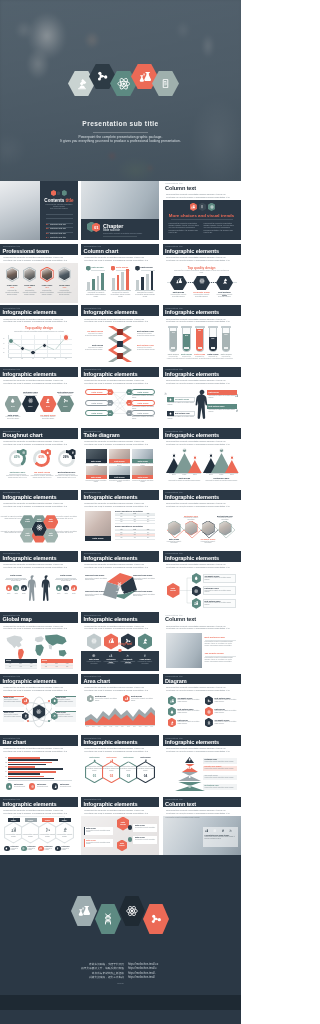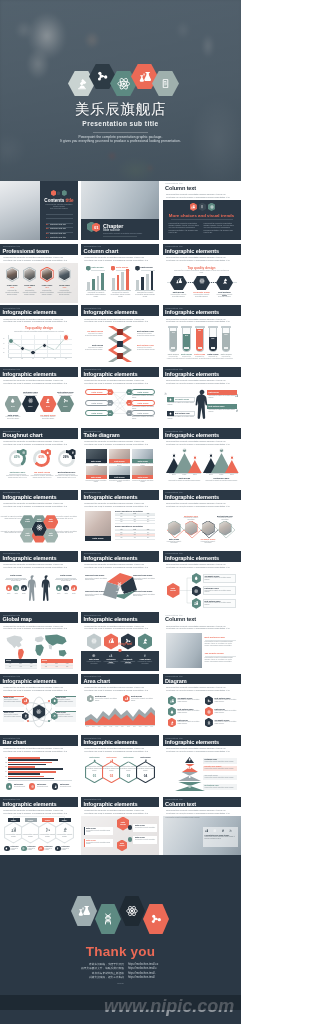--- a/index.html
+++ b/index.html
@@ -108,21 +108,20 @@
             <path d="M9.0 5.0h2.2v4.2H9.0z"></path>
           </svg>
         </div>
 <div style="position:absolute;left:92px;top:14px;">
           <svg width="11.0" height="11.0" viewBox="0 0 24 24" fill="#fff" style="display:block;">
             <path d="M7.4 2.6h9.2c.8 0 1.4.6 1.4 1.4v16c0 .8-.6 1.4-1.4 1.4H7.4c-.8 0-1.4-.6-1.4-1.4V4c0-.8.6-1.4 1.4-1.4zm.6 2v14.8h8V4.6z"></path>
             <path d="M9.4 6.6h3.2v3.2H9.4zM13.6 6.6h1.2v1H13.6zM13.6 8.8h1.2v1H13.6zM9.4 11.6h5.4v1H9.4zM9.4 13.6h5.4v1H9.4zM9.4 15.6h3.4v1H9.4z"></path>
           </svg>
         </div>
 </div>
-<div class="cover-title">美乐辰旗舰店</div>
 <div class="cover-sub">Presentation sub title</div>
 <div class="cover-rule"></div>
 <div class="cover-d1">Powerpoint the complete presentation graphic package.</div>
 <div class="cover-d2">It gives you everything you need to produce a professional looking presentation.</div>
 </div>
 <div class="grid">
 <div class="slide" style="left:0px;top:0px;">
 <div style="position:absolute;left:0px;top:0px;width:40px;height:59px;background:linear-gradient(160deg,#eceef0 0%,#d3d8dd 35%,#b9c1c8 65%,#959fa8 100%);"></div>
         <div style="position:absolute;left:40px;top:0;width:38px;height:59px;background:#2b3845"></div>
         <div style="position:absolute;left:51px;top:9px;width:5.2px;height:6px;background:#ec6a56;clip-path:polygon(50% 0,100% 25%,100% 75%,50% 100%,0 75%,0 25%);"></div>
@@ -1656,36 +1655,34 @@
             <g stroke="#fff" stroke-width="1.7">
               <path d="M7.4 6.4 L12.6 12 L6.6 17.2 M12.6 12 L18.6 13.4"></path>
             </g>
             <circle cx="7.4" cy="6.4" r="3.1"></circle>
             <circle cx="6.6" cy="17.2" r="2.9"></circle>
             <circle cx="18.6" cy="13.4" r="3.2"></circle>
             <circle cx="12.6" cy="12" r="2.3"></circle>
           </svg>
         </div>
 </div>
-<div class="ty-h">Thank you</div>
 <div class="ty-rows">
 <div class="ty-row">
           <div class="ty-l">素材来源网络，为便于您使用</div>
           <div class="ty-r">https://meilechen.tmall.co</div>
         </div>
 <div class="ty-row">
           <div class="ty-l">如果您需要源文件，请联系我们客服</div>
           <div class="ty-r">https://meilechen.tmall.c</div>
         </div>
 <div class="ty-row">
           <div class="ty-l">本店所有素材均为正版授权</div>
           <div class="ty-r">https://meilechen.tmall.</div>
         </div>
 <div class="ty-row">
           <div class="ty-l">感谢您的惠顾，祝您工作顺利</div>
           <div class="ty-r">https://meilechen.tmall</div>
         </div>
 </div>
 <div class="ty-foot">Lorem</div>
 </div>
-<div class="wm-site">www.nipic.com</div>
 <div class="wm"></div>
 </div>
 
 </body></html>

